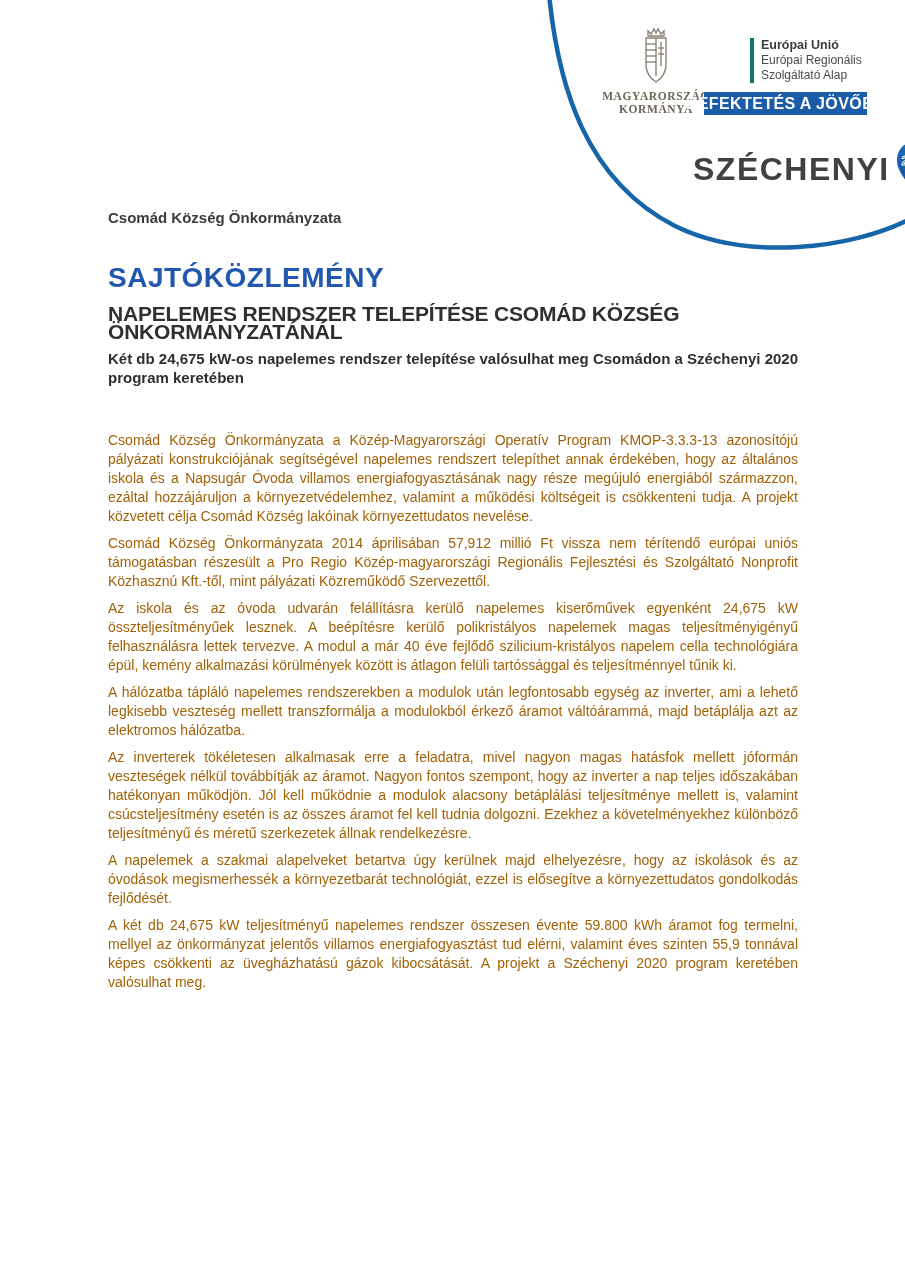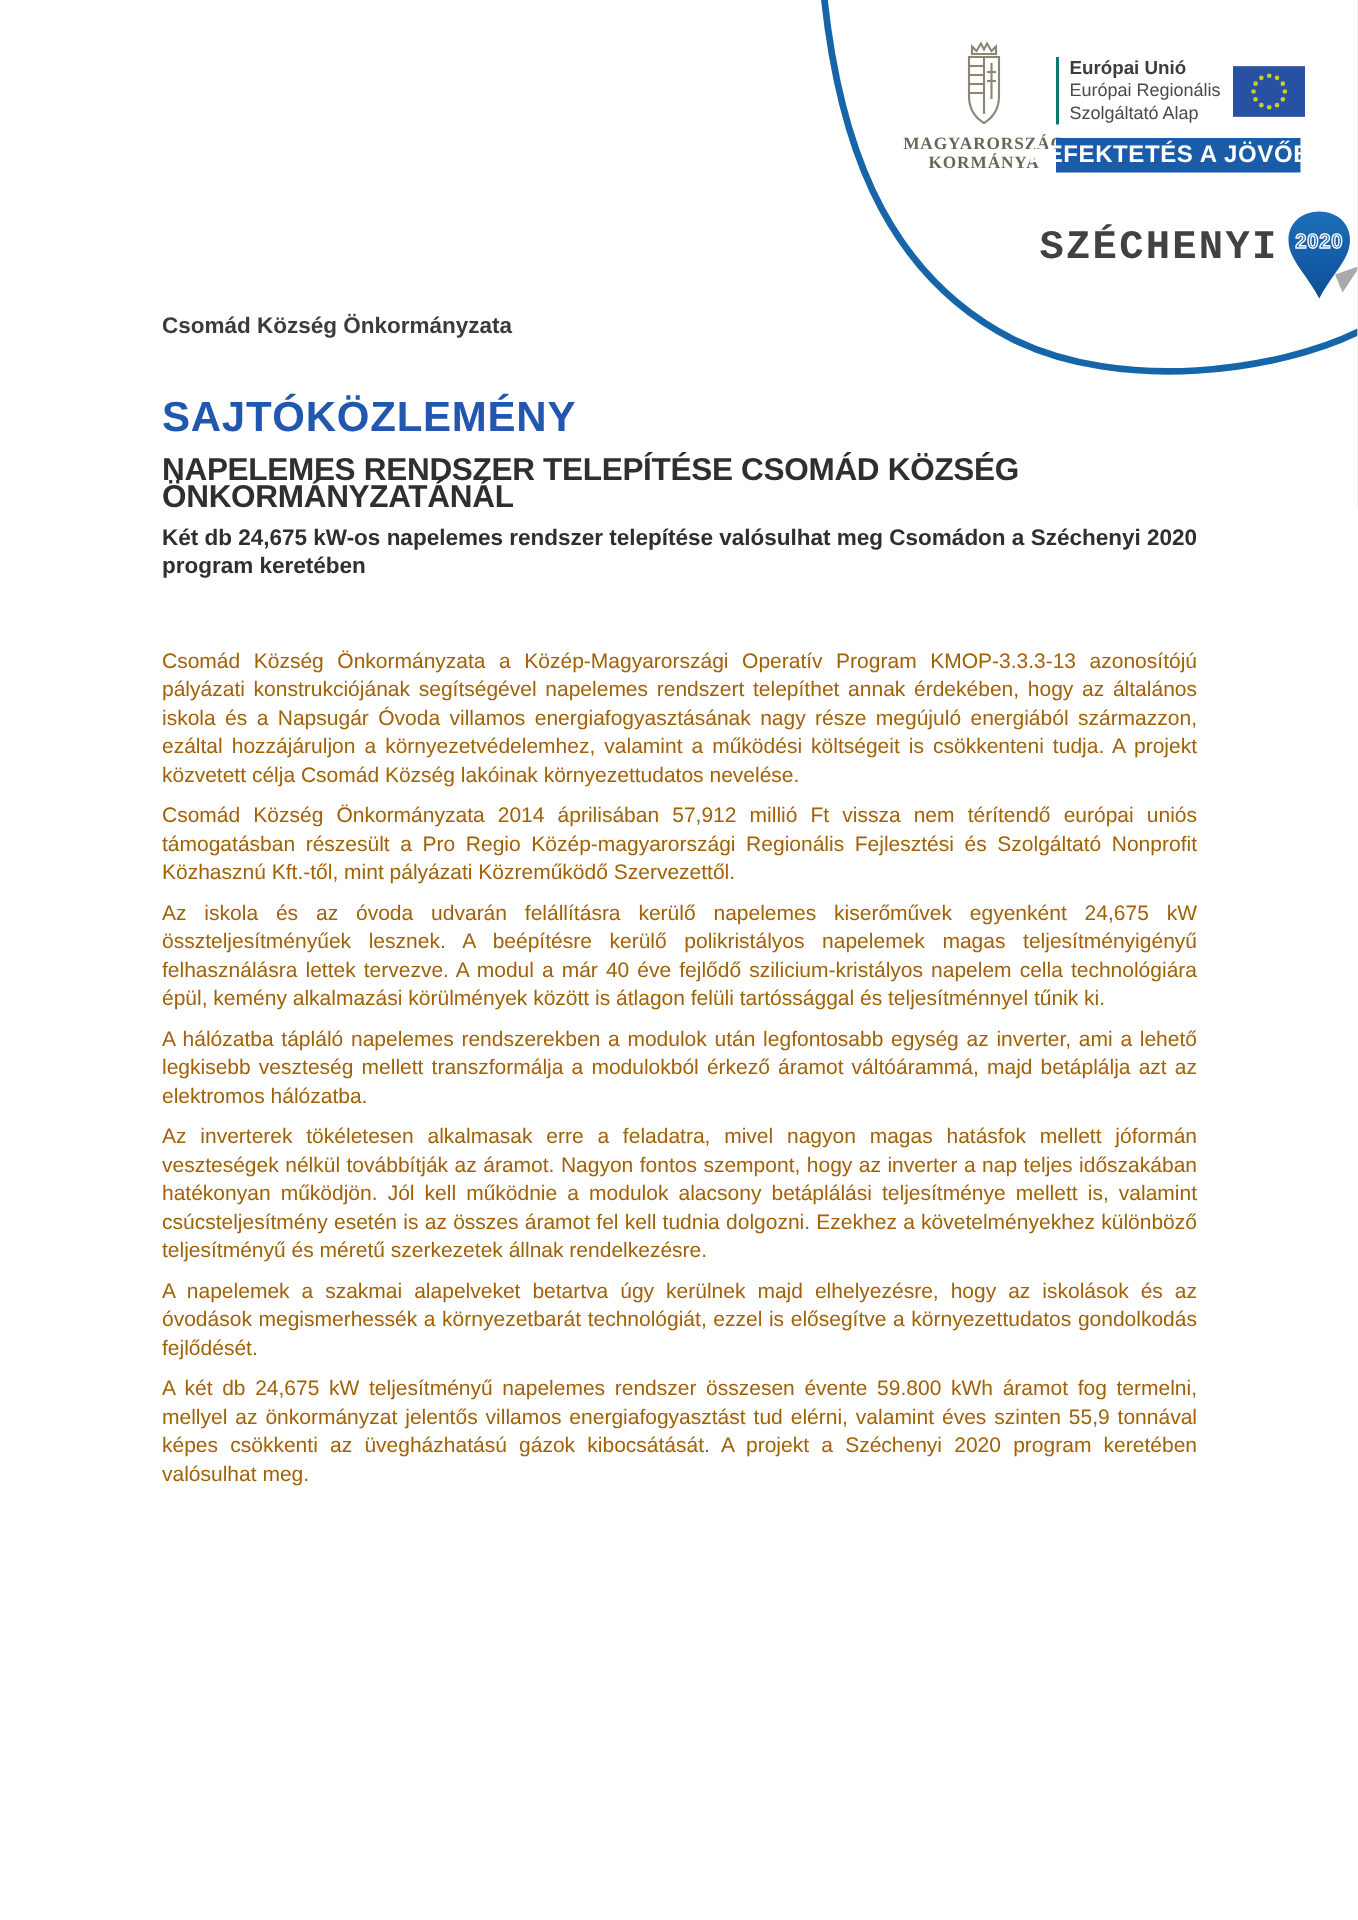--- a/index.html
+++ b/index.html
@@ -23,45 +23,45 @@
   }
   .gov-crest{display:block;margin:0 auto 4px auto;}
   .gov-caption{
     font-family:"Liberation Serif", serif;
     font-size:11.5px;line-height:13px;
     color:#6b6557;letter-spacing:0.6px;font-weight:bold;
   }
   .eu-block{position:absolute;left:704px;top:38px;width:166px;}
   .eu-row{display:flex;align-items:flex-start;}
   .eu-text{
-    border-left:2px solid #0f766e;
+    border-left:4px solid #0f766e;
     padding-left:7px;
     font-size:12px;line-height:15px;color:#4a4a4a;
     white-space:nowrap;
+    margin-left:46px;
   }
   .eu-text .eu-line1{font-weight:bold;font-size:12.5px;color:#3c3c3c;}
   .eu-flag{margin-left:8px;margin-top:2px;display:block;}
   .eu-banner{
     margin-top:9px;
     width:163px;height:23px;
     background:#1b5ca8;
     color:#ffffff;font-weight:bold;font-size:16px;letter-spacing:0.4px;
     display:flex;align-items:center;justify-content:center;
     white-space:nowrap;
   }
   .szechenyi-block{
     position:absolute;left:693px;top:139px;
     display:flex;align-items:flex-start;
   }
   .szechenyi-wordmark{
     margin-top:14px;margin-right:5px;
-    font-size:27px;font-weight:bold;letter-spacing:1.5px;
+    font-size:32px;font-weight:bold;letter-spacing:1.5px;
     color:#414042;line-height:1;
     white-space:nowrap;
-    font-family:Liberation Mono, monospace;
   }
   
   .content{
     position:absolute;left:108px;top:196px;width:690px;
   }
   .doc-date{font-size:14.5px;line-height:15px;}
   .doc-org{font-size:15px;font-weight:bold;margin-top:14px;line-height:16px;}
   .doc-title{
     margin-top:37px;
     font-size:28px;font-weight:bold;letter-spacing:0.5px;

